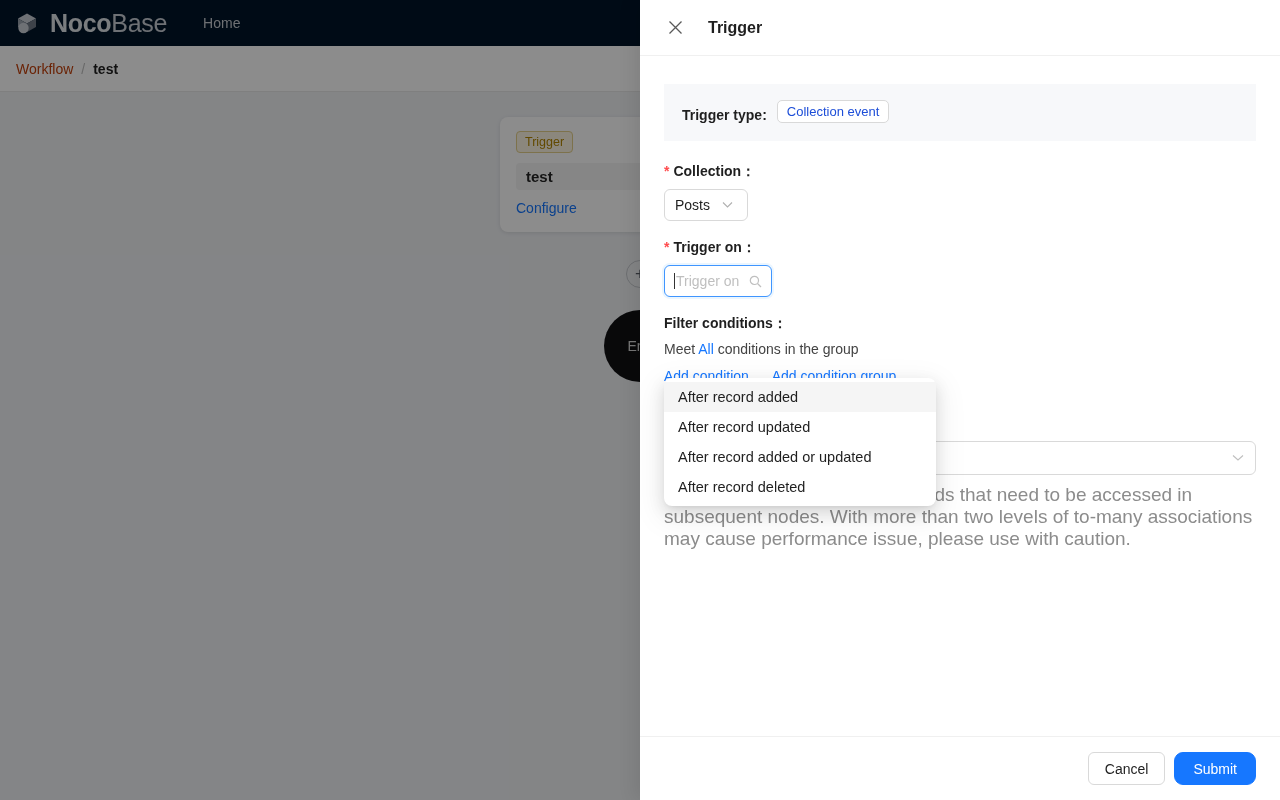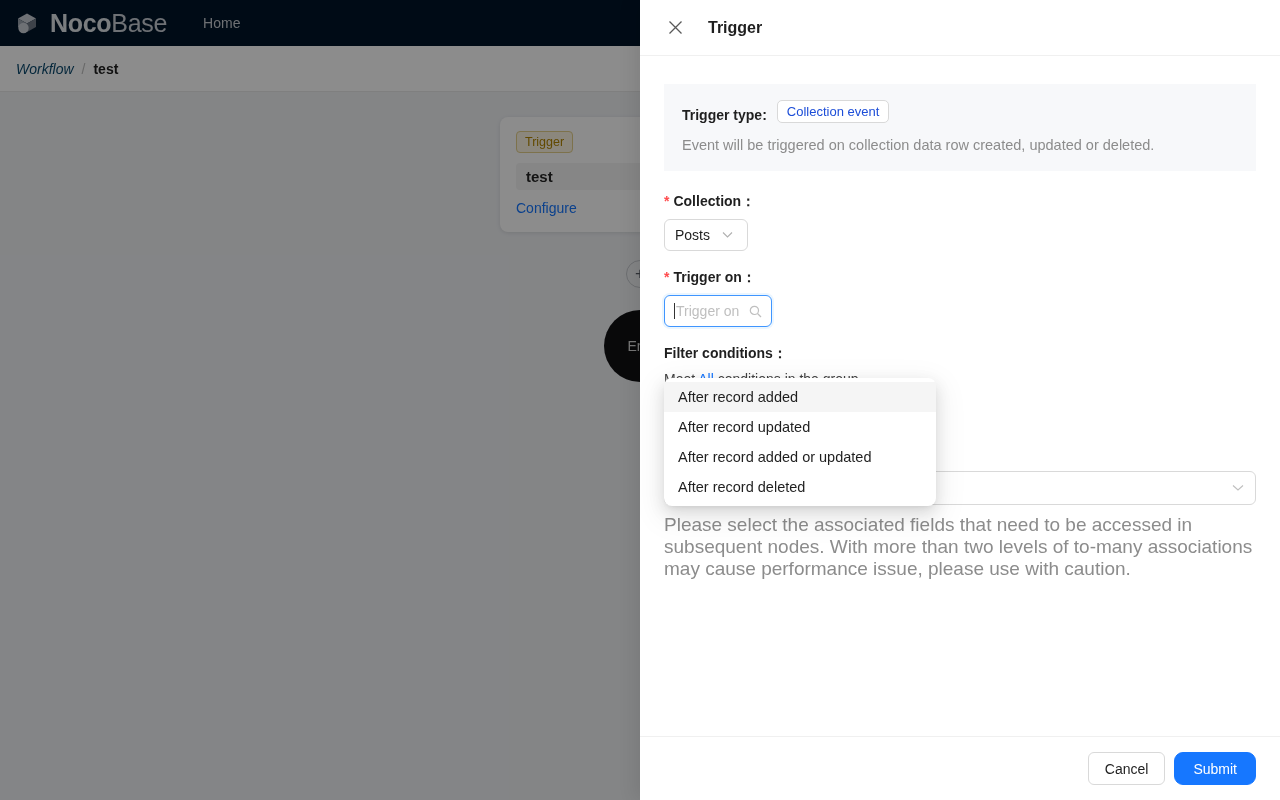--- a/index.html
+++ b/index.html
@@ -47,21 +47,21 @@
 
   .breadcrumb-bar {
     position: absolute; top: 46px; left: 0;
     width: 1280px; height: 46px;
     background: #ffffff;
     border-bottom: 1px solid #e8e8e8;
     display: flex; align-items: center;
     padding-left: 16px;
     font-size: 14px;
   }
-  .bc-link { color: #0c4a6e; font-style: italic; }
+  .bc-link { color: #c2410c; }
   .bc-sep { color: #bfbfbf; margin: 0 8px; }
   .bc-current { color: #1f1f1f; font-weight: 700; }
 
   .canvas {
     position: absolute; top: 92px; left: 0;
     width: 1280px; height: 708px;
     background: #f0f2f5;
   }
 
   .flow-col {
@@ -342,21 +342,20 @@
     <span class="drawer-title">Trigger</span>
   </div>
 
   <div class="drawer-body">
 
     <div class="info-box">
       <div class="info-row">
         <span class="info-label">Trigger type:</span>
         <span class="type-chip">Collection event</span>
       </div>
-      <div class="info-desc">Event will be triggered on collection data row created, updated or deleted.</div>
     </div>
 
     <div class="field-block">
       <div class="field-label">
         <span class="req-star">*</span><span>Collection</span><span>：</span>
       </div>
       <div class="select-sm">
         <span>Posts</span>
         <span class="caret">
           <svg width="11" height="8" viewBox="0 0 11 8">

